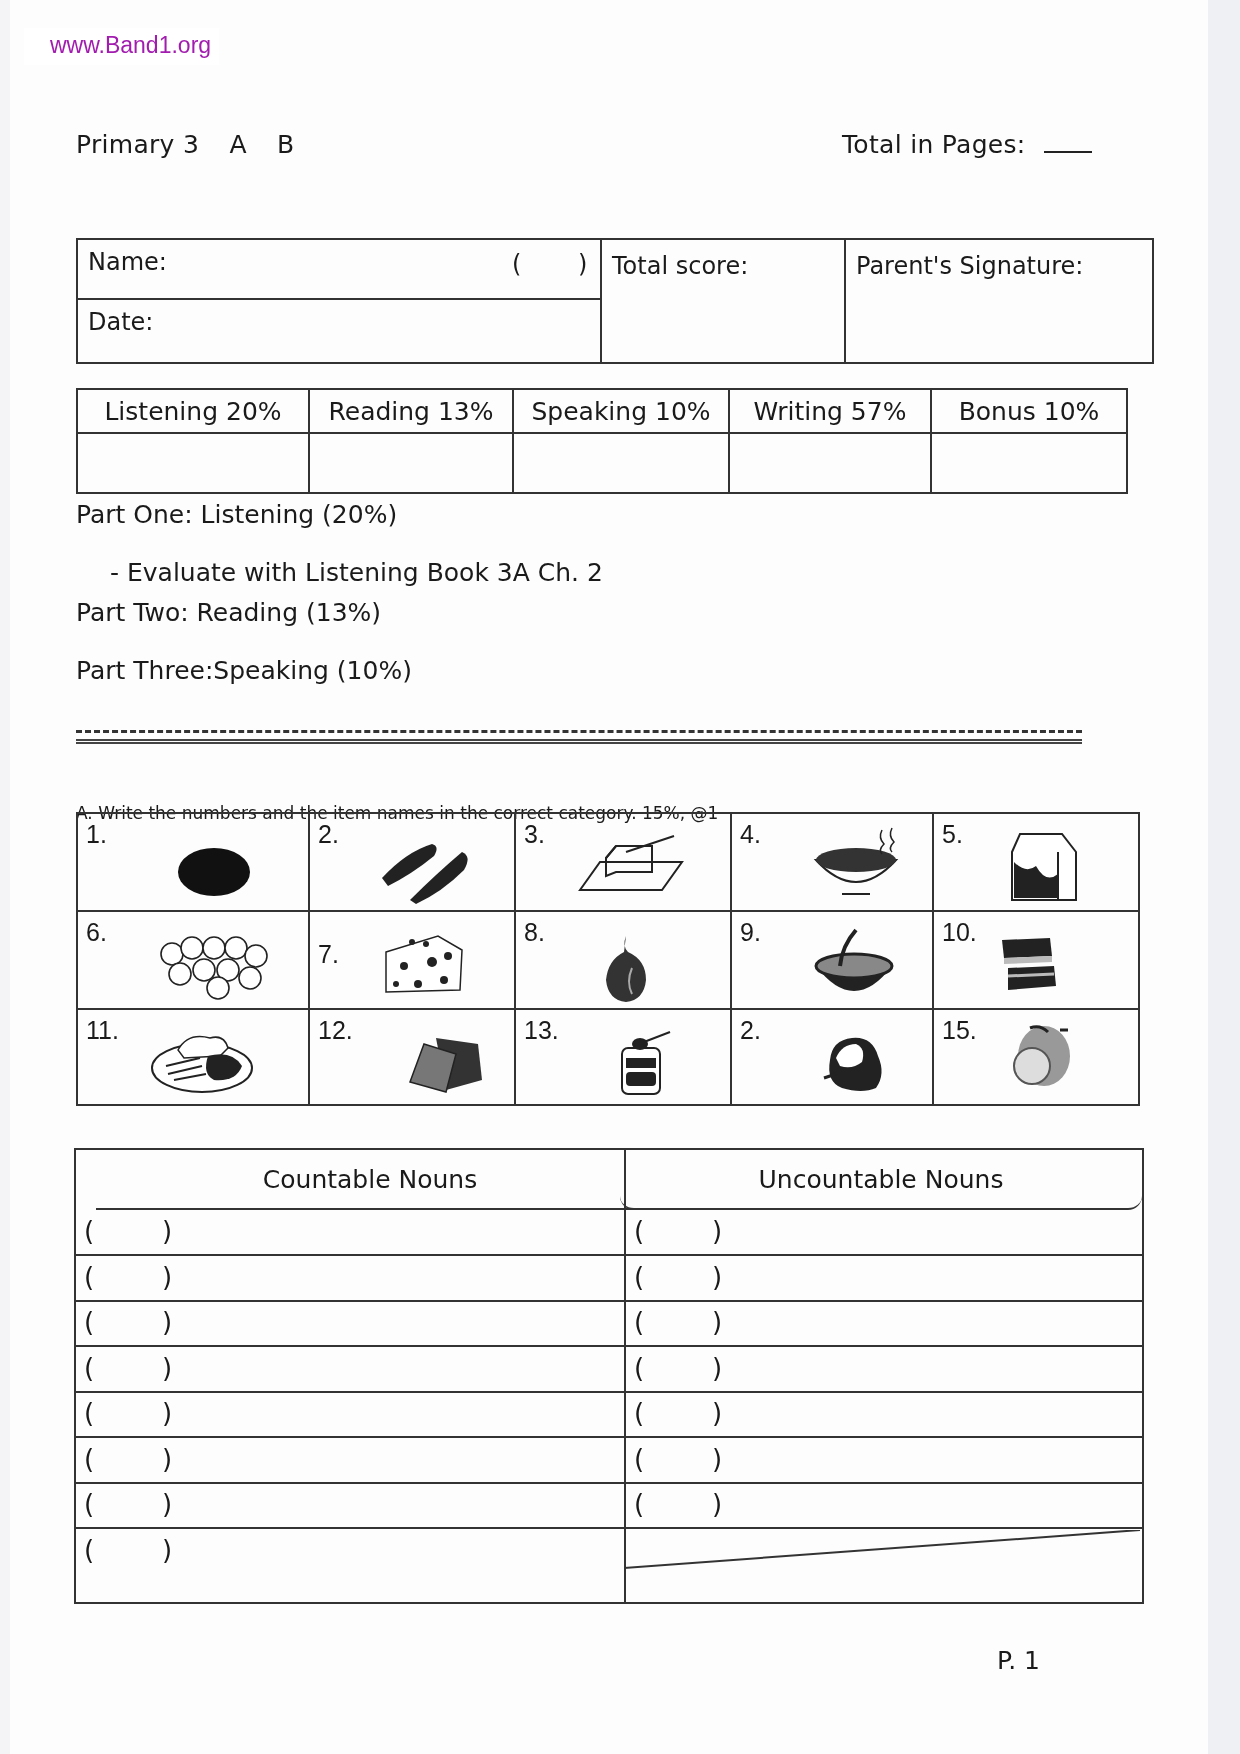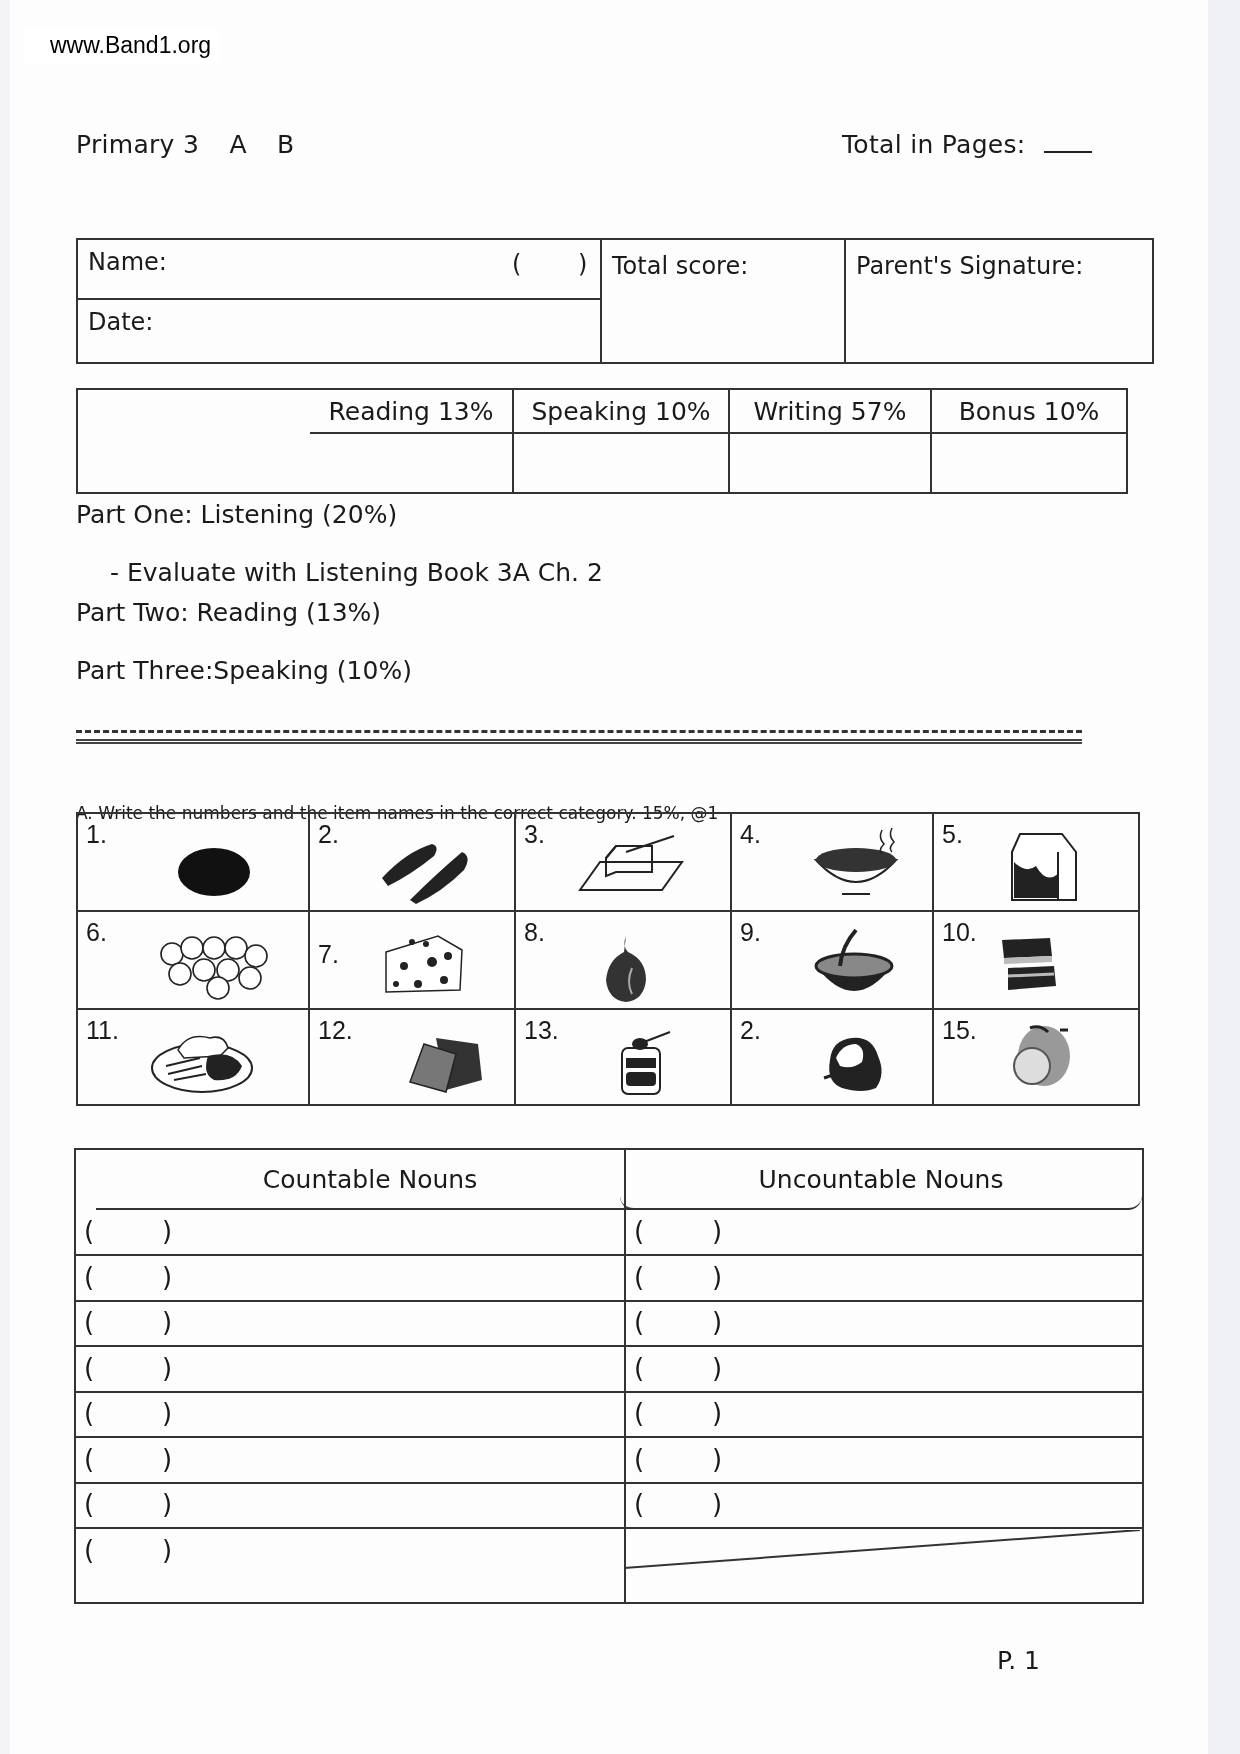--- a/index.html
+++ b/index.html
@@ -5,21 +5,21 @@
   * { box-sizing: border-box; margin: 0; padding: 0; }
   html, body { width: 1240px; height: 1754px; background: #f4f4f6; overflow: hidden; }
   body { font-family: "DejaVu Sans", sans-serif; color: #1a1a1a; position: relative; }
   .page {
     position: absolute; left: 10px; top: 0; width: 1198px; height: 1754px;
     background: #fdfdfd;
   }
   .right-gutter { position: absolute; right: 0; top: 0; width: 32px; height: 1754px; background: #eff0f3; }
   .watermark {
     position: absolute; left: 14px; top: 28px; padding: 4px 8px 6px 26px;
-    background: #ffffff; font-family: "Liberation Sans", sans-serif; font-size: 23px; color: #000000;
+    background: #ffffff; font-family: "Liberation Sans", sans-serif; font-size: 23px; color: #a21caf;
   }
   .abs { position: absolute; }
   .txt { font-size: 25px; letter-spacing: 0.3px; }
 
   
   .primary { left: 66px; top: 130px; }
   .primary span { margin-right: 22px; }
   .total-pages { left: 832px; top: 130px; }
   .blank-line { display: inline-block; width: 48px; border-bottom: 2px solid #222; margin-left: 10px; height: 20px; }
   .title { left: 302px; top: 187px; }
@@ -89,20 +89,23 @@
     </div>
     <div class="info-col" style="left:524px; width:244px;">
       <span class="lbl" style="left:10px; top:12px;">Total score:</span>
     </div>
     <div class="info-col" style="left:768px; right:0; border-right:none;">
       <span class="lbl" style="left:10px; top:12px;">Parent's  Signature:</span>
     </div>
   </div>
 
   <div class="abs score-table">
+    <div class="score-cell" style="left:0; width:232px;">
+      <div class="score-head">Listening 20%</div>
+    </div>
     <div class="score-cell" style="left:232px; width:204px;">
       <div class="score-head">Reading 13%</div>
     </div>
     <div class="score-cell" style="left:436px; width:216px;">
       <div class="score-head">Speaking 10%</div>
     </div>
     <div class="score-cell" style="left:652px; width:202px;">
       <div class="score-head">Writing 57%</div>
     </div>
     <div class="score-cell" style="left:854px; right:0; border-right:none;">

